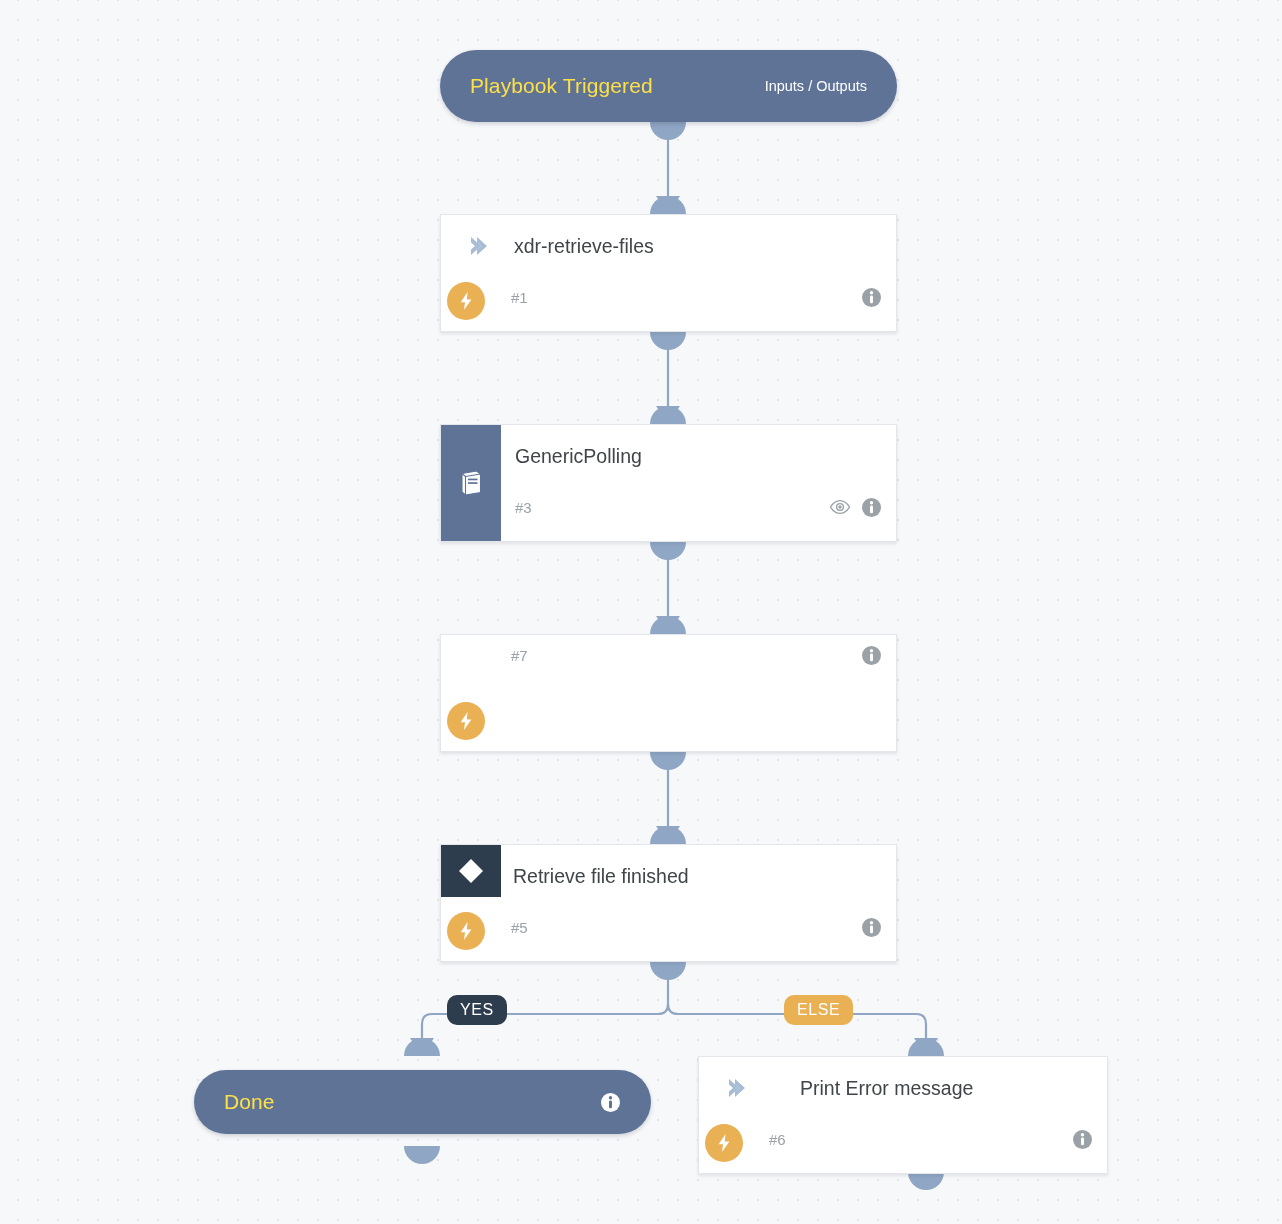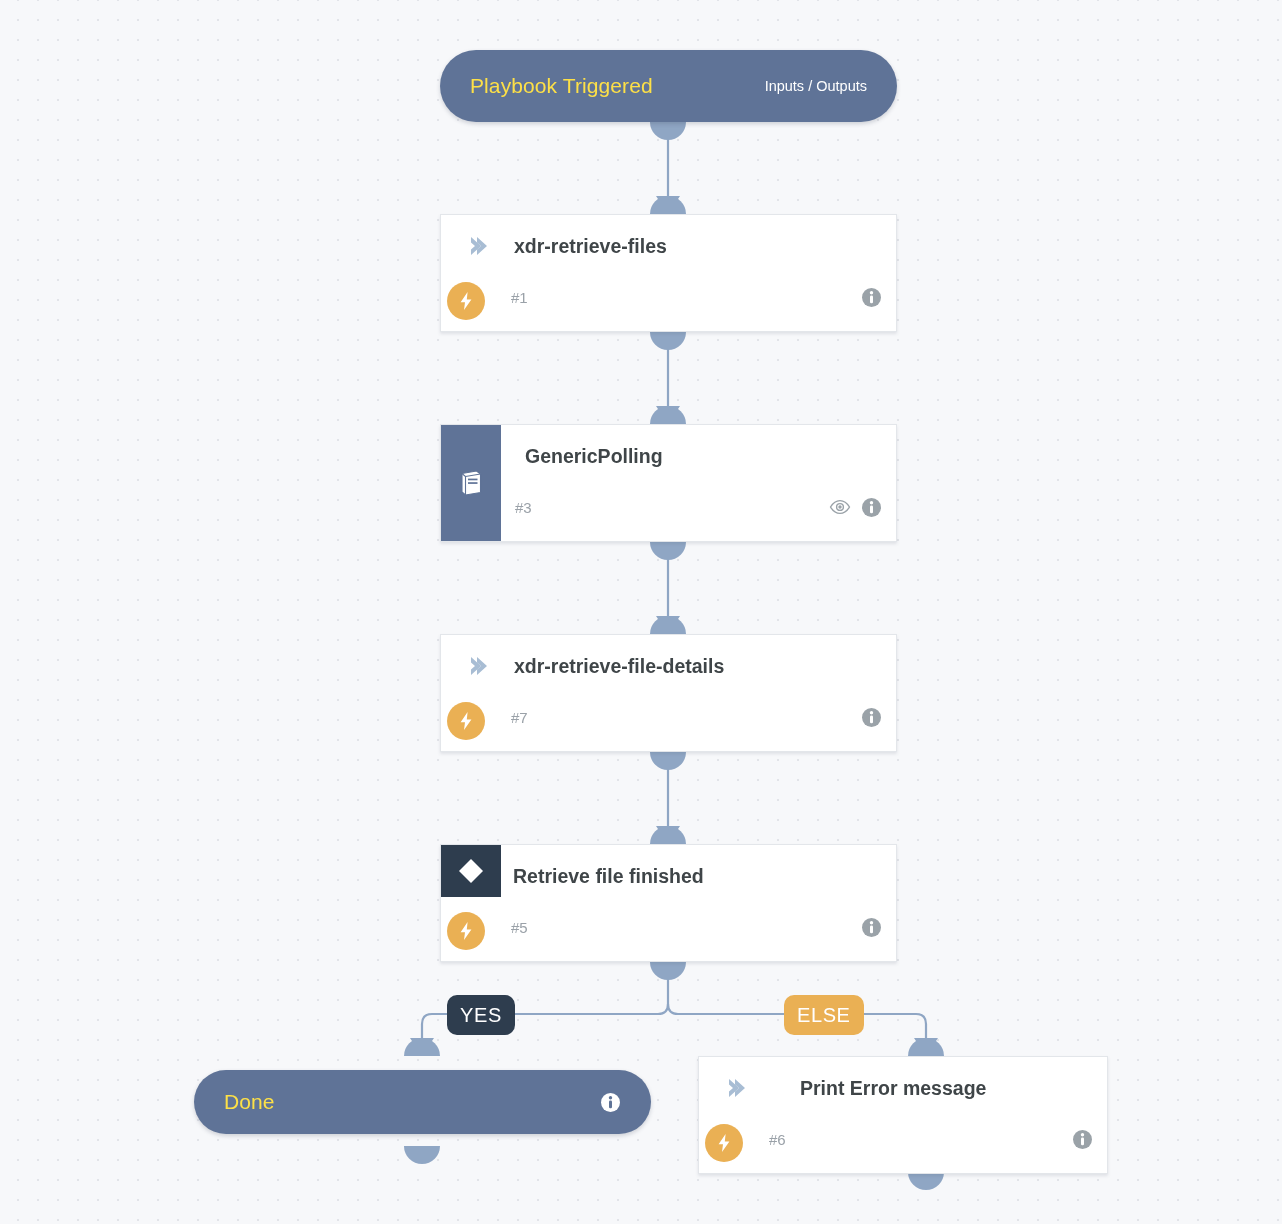--- a/index.html
+++ b/index.html
@@ -94,21 +94,21 @@
   }
   .card-head {
     display: flex;
     align-items: center;
     height: 62px;
     padding-left: 12px;
   }
   .card-title {
     font-size: 19.5px;
     color: #3f4548;
-    font-weight: 700;
+    font-weight: 400;
     white-space: nowrap;
   }
   .card-foot {
     display: flex;
     align-items: center;
     height: 40px;
     padding-left: 12px;
     padding-right: 14px;
   }
   .card-num {
@@ -157,26 +157,26 @@
     justify-content: center;
     left: 10px;
     bottom: 10px;
   }
 
   
   .branch-label {
     position: absolute;
     border-radius: 10px;
     color: #ffffff;
-    font-size: 20px;
+    font-size: 16px;
     letter-spacing: 0.6px;
     display: flex;
     align-items: center;
     justify-content: center;
-    height: 40px;
+    height: 30px;
     padding: 0 13px;
     box-sizing: border-box;
   }
   .branch-yes { background: #2e3d4e; }
   .branch-else { background: #eab054; }
 
   svg { display: block; }
 </style>
 </head>
 <body>
@@ -277,21 +277,21 @@
           <path d="M6,5.5 L20.5,3 L24.5,6 L24.5,24.5 L9.5,27 L6,24 Z" fill="#ffffff" stroke="#5f7397" stroke-width="1.1" stroke-linejoin="round"></path>
           <path d="M6,5.5 L9.5,8.5 L9.5,27" fill="none" stroke="#5f7397" stroke-width="1.1"></path>
           <path d="M9.5,8.5 L24.5,6" fill="none" stroke="#5f7397" stroke-width="1.1"></path>
           <rect x="12" y="10.6" width="9.5" height="1.7" fill="#5f7397"></rect>
           <rect x="12" y="14.2" width="9.5" height="1.7" fill="#5f7397"></rect>
         </svg>
       </span>
     </div>
     <div class="card-body">
       <div class="card-head">
-        <span class="card-title" style="margin-left:12px;">GenericPolling</span>
+        <span class="card-title" style="margin-left:2px;">GenericPolling</span>
       </div>
       <div class="card-foot">
         <span class="card-num" style="margin-left:2px;">#3</span>
         <span class="card-foot-right">
           <span>
             <svg width="22" height="16" viewBox="0 0 22 16">
               <path d="M1.5,8 C4.5,3 8,1.6 11,1.6 C14,1.6 17.5,3 20.5,8
                        C17.5,13 14,14.4 11,14.4 C8,14.4 4.5,13 1.5,8 Z" fill="none" stroke="#9aa2a8" stroke-width="1.4"></path>
               <circle cx="11" cy="8" r="3.4" fill="none" stroke="#9aa2a8" stroke-width="1.4"></circle>
               <circle cx="11" cy="8" r="1.7" fill="#9aa2a8"></circle>
@@ -304,29 +304,20 @@
               <rect x="9" y="8.6" width="3" height="7.6" rx="1.3" fill="#ffffff"></rect>
             </svg>
           </span>
         </span>
       </div>
     </div>
   </div>
 
   <div class="node card" style="left:440px; top:634px; width:457px; height:118px;">
     <div class="card-body">
-      <div class="card-head">
-        <span class="chevron-icon">
-          <svg width="26" height="26" viewBox="0 0 26 26">
-            <path d="M5,4 L15,13 L5,22 L5,16.5 L9,13 L5,9.5 Z" fill="#a8bdd4"></path>
-            <path d="M11,4 L21,13 L11,22 L11,16.5 L15,13 L11,9.5 Z" fill="#a8bdd4"></path>
-          </svg>
-        </span>
-        <span class="card-title">xdr-retrieve-file-details</span>
-      </div>
       <div class="card-foot">
         <span class="bolt-badge" style="left:6px; bottom:11px;">
           <svg width="22" height="22" viewBox="0 0 22 22">
             <path d="M12.6,2 L5.6,12.2 L10,12.2 L9,20 L16.4,9.4 L11.8,9.4 Z" fill="#ffffff"></path>
           </svg>
         </span>
         <span class="card-num" style="margin-left:58px;">#7</span>
         <span class="card-foot-right">
           <span>
             <svg width="21" height="21" viewBox="0 0 21 21">

